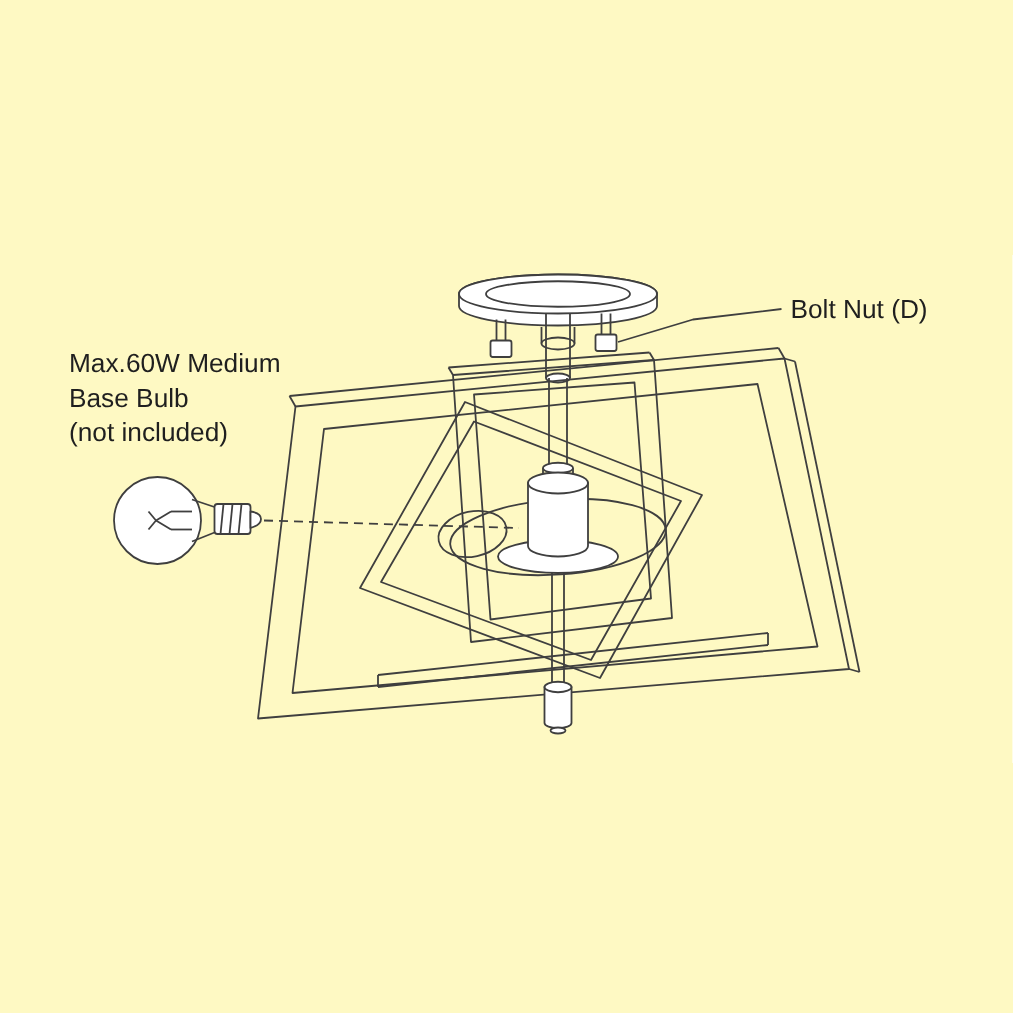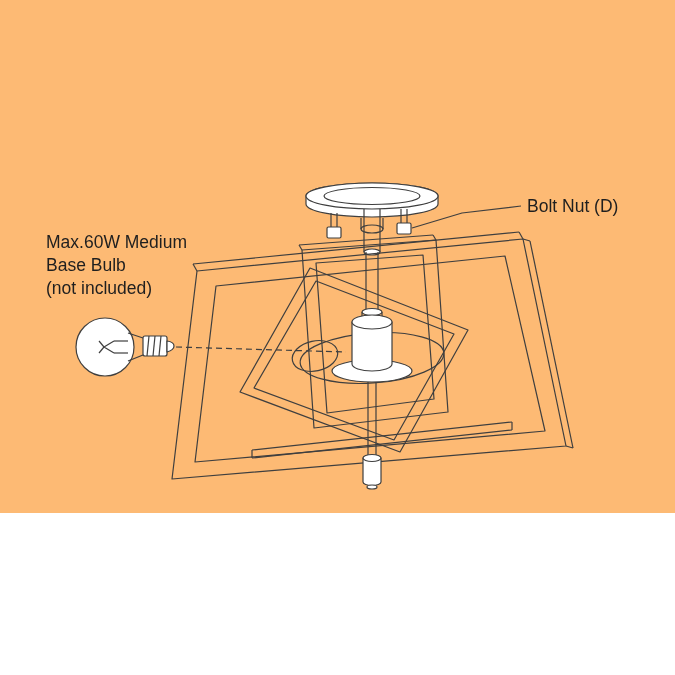--- a/index.html
+++ b/index.html
@@ -3,22 +3,22 @@
 <meta charset="utf-8">
 <style>
   html, body {
     margin: 0;
     padding: 0;
     background: #ffffff;
   }
   .stage {
     position: relative;
     width: 675px;
-    height: 513px;
-    background: #fdba74;
+    height: 675px;
+    background: #fef9c3;
     overflow: hidden;
   }
   svg { display: block; }
   .label {
     font-family: "Liberation Sans", sans-serif;
     font-size: 17.5px;
     stroke: none;
   }
   .occ { fill: #ffffff; }
   .nofill { fill: none; }

